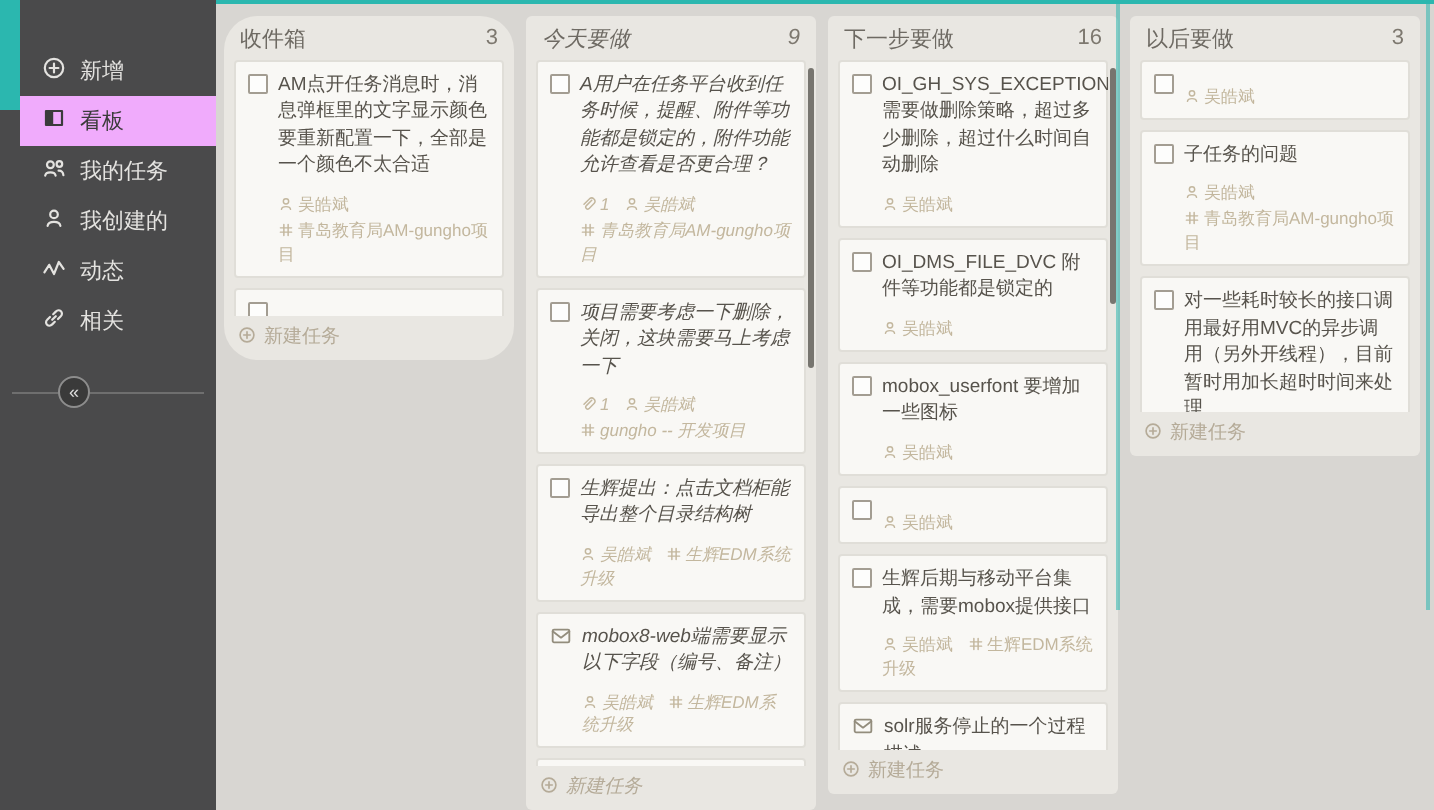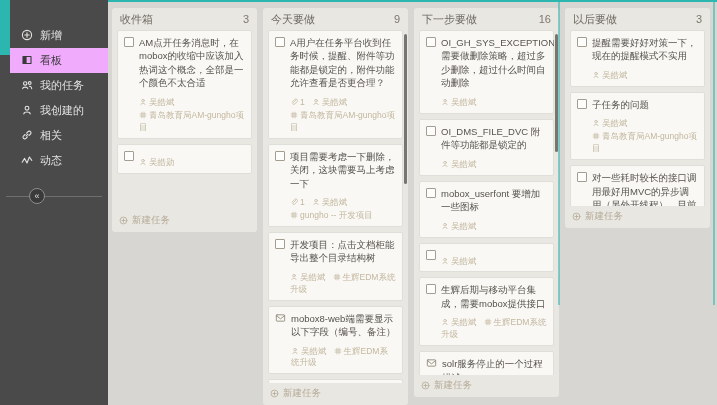--- a/index.html
+++ b/index.html
@@ -23,22 +23,22 @@
   .knob{position:absolute;left:29px;top:0;width:16px;height:16px;border-radius:50%;
     background:#3a3a3a;border:1px solid #8d8d8d;color:#e0e0e0;font-size:9px;line-height:14px;
     text-align:center;padding:0;cursor:pointer;font-family:inherit;}
 
   
   .board{position:absolute;left:108px;top:0;width:609px;height:405px;}
   .topline{position:absolute;left:0;top:0;right:0;height:2px;background:#2bb7af;}
   .columns{position:absolute;left:4px;top:8px;display:flex;gap:6px;align-items:flex-start;}
   .column{width:145px;background:#e9e7e2;border-radius:3px;padding:0 5px;box-sizing:border-box;
     display:flex;flex-direction:column;position:relative;}
-  .column:nth-child(1){height:224px;}
-  .column:nth-child(2){height:397px;}
+  .column:nth-child(1){height:172px;border-radius:17px;}
+  .column:nth-child(2){height:397px;font-style:italic;}
   .column:nth-child(3){height:389px;}
   .column:nth-child(4){height:220px;}
   .col-header{flex:none;height:22px;display:flex;justify-content:space-between;align-items:center;
     padding:0 3px;font-size:11px;color:#6e6a63;}
   .ccount{color:#7d786f;}
   .cards{flex:1 1 auto;min-height:0;overflow:hidden;}
   .card{background:#f9f8f5;border:1px solid #e0ded8;border-radius:2px;
     padding:5px 6px 4px 6px;margin-bottom:5px;display:flex;gap:5px;cursor:pointer;}
   .cicon{flex:none;margin-top:1px;}
   .checkbox{display:block;width:8px;height:8px;border:1px solid #a39d92;background:#fdfdfc;border-radius:1px;}
@@ -92,50 +92,50 @@
         </div>
         <div class="s-item">
           <span><svg viewBox="0 0 12 12" fill="none" stroke="currentColor" stroke-width="1.1" stroke-linecap="round" stroke-linejoin="round">
               <circle cx="6" cy="4.2" r="1.9"></circle>
               <path d="M2.8 9.9c.4-2.6 6-2.6 6.4 0"></path>
             </svg></span>
           <span>我创建的</span>
         </div>
         <div class="s-item">
           <span><svg viewBox="0 0 12 12" fill="none" stroke="currentColor" stroke-width="1.1" stroke-linecap="round" stroke-linejoin="round">
+              <path d="M1.2 8.2l2.4-3.8 2.4 4.6 2.4-6 2.4 3.4"></path>
+            </svg></span>
+          <span>动态</span>
+        </div>
+        <div class="s-item">
+          <span><svg viewBox="0 0 12 12" fill="none" stroke="currentColor" stroke-width="1.1" stroke-linecap="round" stroke-linejoin="round">
               <path d="M5.1 6.9l1.8-1.8M4 5.5L2.6 6.9a1.7 1.7 0 102.4 2.4l1.4-1.4M5.6 4.1L7 2.7a1.7 1.7 0 112.4 2.4L8 6.5"></path>
             </svg></span>
           <span>相关</span>
-        </div>
-        <div class="s-item">
-          <span><svg viewBox="0 0 12 12" fill="none" stroke="currentColor" stroke-width="1.1" stroke-linecap="round" stroke-linejoin="round">
-              <path d="M1.2 8.2l2.4-3.8 2.4 4.6 2.4-6 2.4 3.4"></path>
-            </svg></span>
-          <span>动态</span>
         </div>
       </nav>
     <div class="collapse">
       <span class="line"></span>
       <button class="knob">«</button>
     </div>
   </aside>
 
   <main class="board">
     <div class="topline"></div>
     <div class="columns">
         <section class="column">
           <div class="col-header">
             <span>收件箱</span>
             <span class="ccount">3</span>
           </div>
           <div class="cards">
             <div class="card">
               <span class="cicon checkbox"></span>
               <div class="cbody">
-                <div class="ctitle">AM点开任务消息时，在mobox的收缩中应该加入热词这个概念，全部是一个颜色不太合适</div>
+                <div class="ctitle">AM点开任务消息时，消息弹框里的文字显示颜色要重新配置一下，全部是一个颜色不太合适</div>
                 <div class="cmeta">
                   <div class="mline"><span class="mtok"><span><svg viewBox="0 0 12 12" fill="none" stroke="currentColor" stroke-width="1.1" stroke-linecap="round" stroke-linejoin="round">
                           <circle cx="6" cy="4" r="2"></circle>
                           <path d="M2.6 10c.4-2.7 6.4-2.7 6.8 0"></path>
                         </svg></span><span>吴皓斌</span></span></div>
                   <div class="mline"><span class="mtok"><span><svg viewBox="0 0 12 12" fill="none" stroke="currentColor" stroke-width="1.1" stroke-linecap="round" stroke-linejoin="round">
                           <path d="M4.4 1.8v8.4M7.6 1.8v8.4M1.8 4.4h8.4M1.8 7.6h8.4"></path>
                         </svg></span><span>青岛教育局AM-gungho项目</span></span></div>
                 </div>
               </div>
@@ -196,21 +196,21 @@
                         </svg></span><span>吴皓斌</span></span></div>
                   <div class="mline"><span class="mtok"><span><svg viewBox="0 0 12 12" fill="none" stroke="currentColor" stroke-width="1.1" stroke-linecap="round" stroke-linejoin="round">
                           <path d="M4.4 1.8v8.4M7.6 1.8v8.4M1.8 4.4h8.4M1.8 7.6h8.4"></path>
                         </svg></span><span>gungho -- 开发项目</span></span></div>
                 </div>
               </div>
             </div>
             <div class="card">
               <span class="cicon checkbox"></span>
               <div class="cbody">
-                <div class="ctitle">开发项目：点击文档柜能导出整个目录结构树</div>
+                <div class="ctitle">生辉提出：点击文档柜能导出整个目录结构树</div>
                 <div class="cmeta">
                   <div class="mline"><span class="mtok"><span><svg viewBox="0 0 12 12" fill="none" stroke="currentColor" stroke-width="1.1" stroke-linecap="round" stroke-linejoin="round">
                           <circle cx="6" cy="4" r="2"></circle>
                           <path d="M2.6 10c.4-2.7 6.4-2.7 6.8 0"></path>
                         </svg></span><span>吴皓斌</span></span><span class="mtok"><span><svg viewBox="0 0 12 12" fill="none" stroke="currentColor" stroke-width="1.1" stroke-linecap="round" stroke-linejoin="round">
                           <path d="M4.4 1.8v8.4M7.6 1.8v8.4M1.8 4.4h8.4M1.8 7.6h8.4"></path>
                         </svg></span><span>生辉EDM系统升级</span></span></div>
                 </div>
               </div>
             </div>
@@ -339,21 +339,20 @@
         </section>
         <section class="column">
           <div class="col-header">
             <span>以后要做</span>
             <span class="ccount">3</span>
           </div>
           <div class="cards">
             <div class="card">
               <span class="cicon checkbox"></span>
               <div class="cbody">
-                <div class="ctitle">提醒需要好好对策一下，现在的提醒模式不实用</div>
                 <div class="cmeta">
                   <div class="mline"><span class="mtok"><span><svg viewBox="0 0 12 12" fill="none" stroke="currentColor" stroke-width="1.1" stroke-linecap="round" stroke-linejoin="round">
                           <circle cx="6" cy="4" r="2"></circle>
                           <path d="M2.6 10c.4-2.7 6.4-2.7 6.8 0"></path>
                         </svg></span><span>吴皓斌</span></span></div>
                 </div>
               </div>
             </div>
             <div class="card">
               <span class="cicon checkbox"></span>

